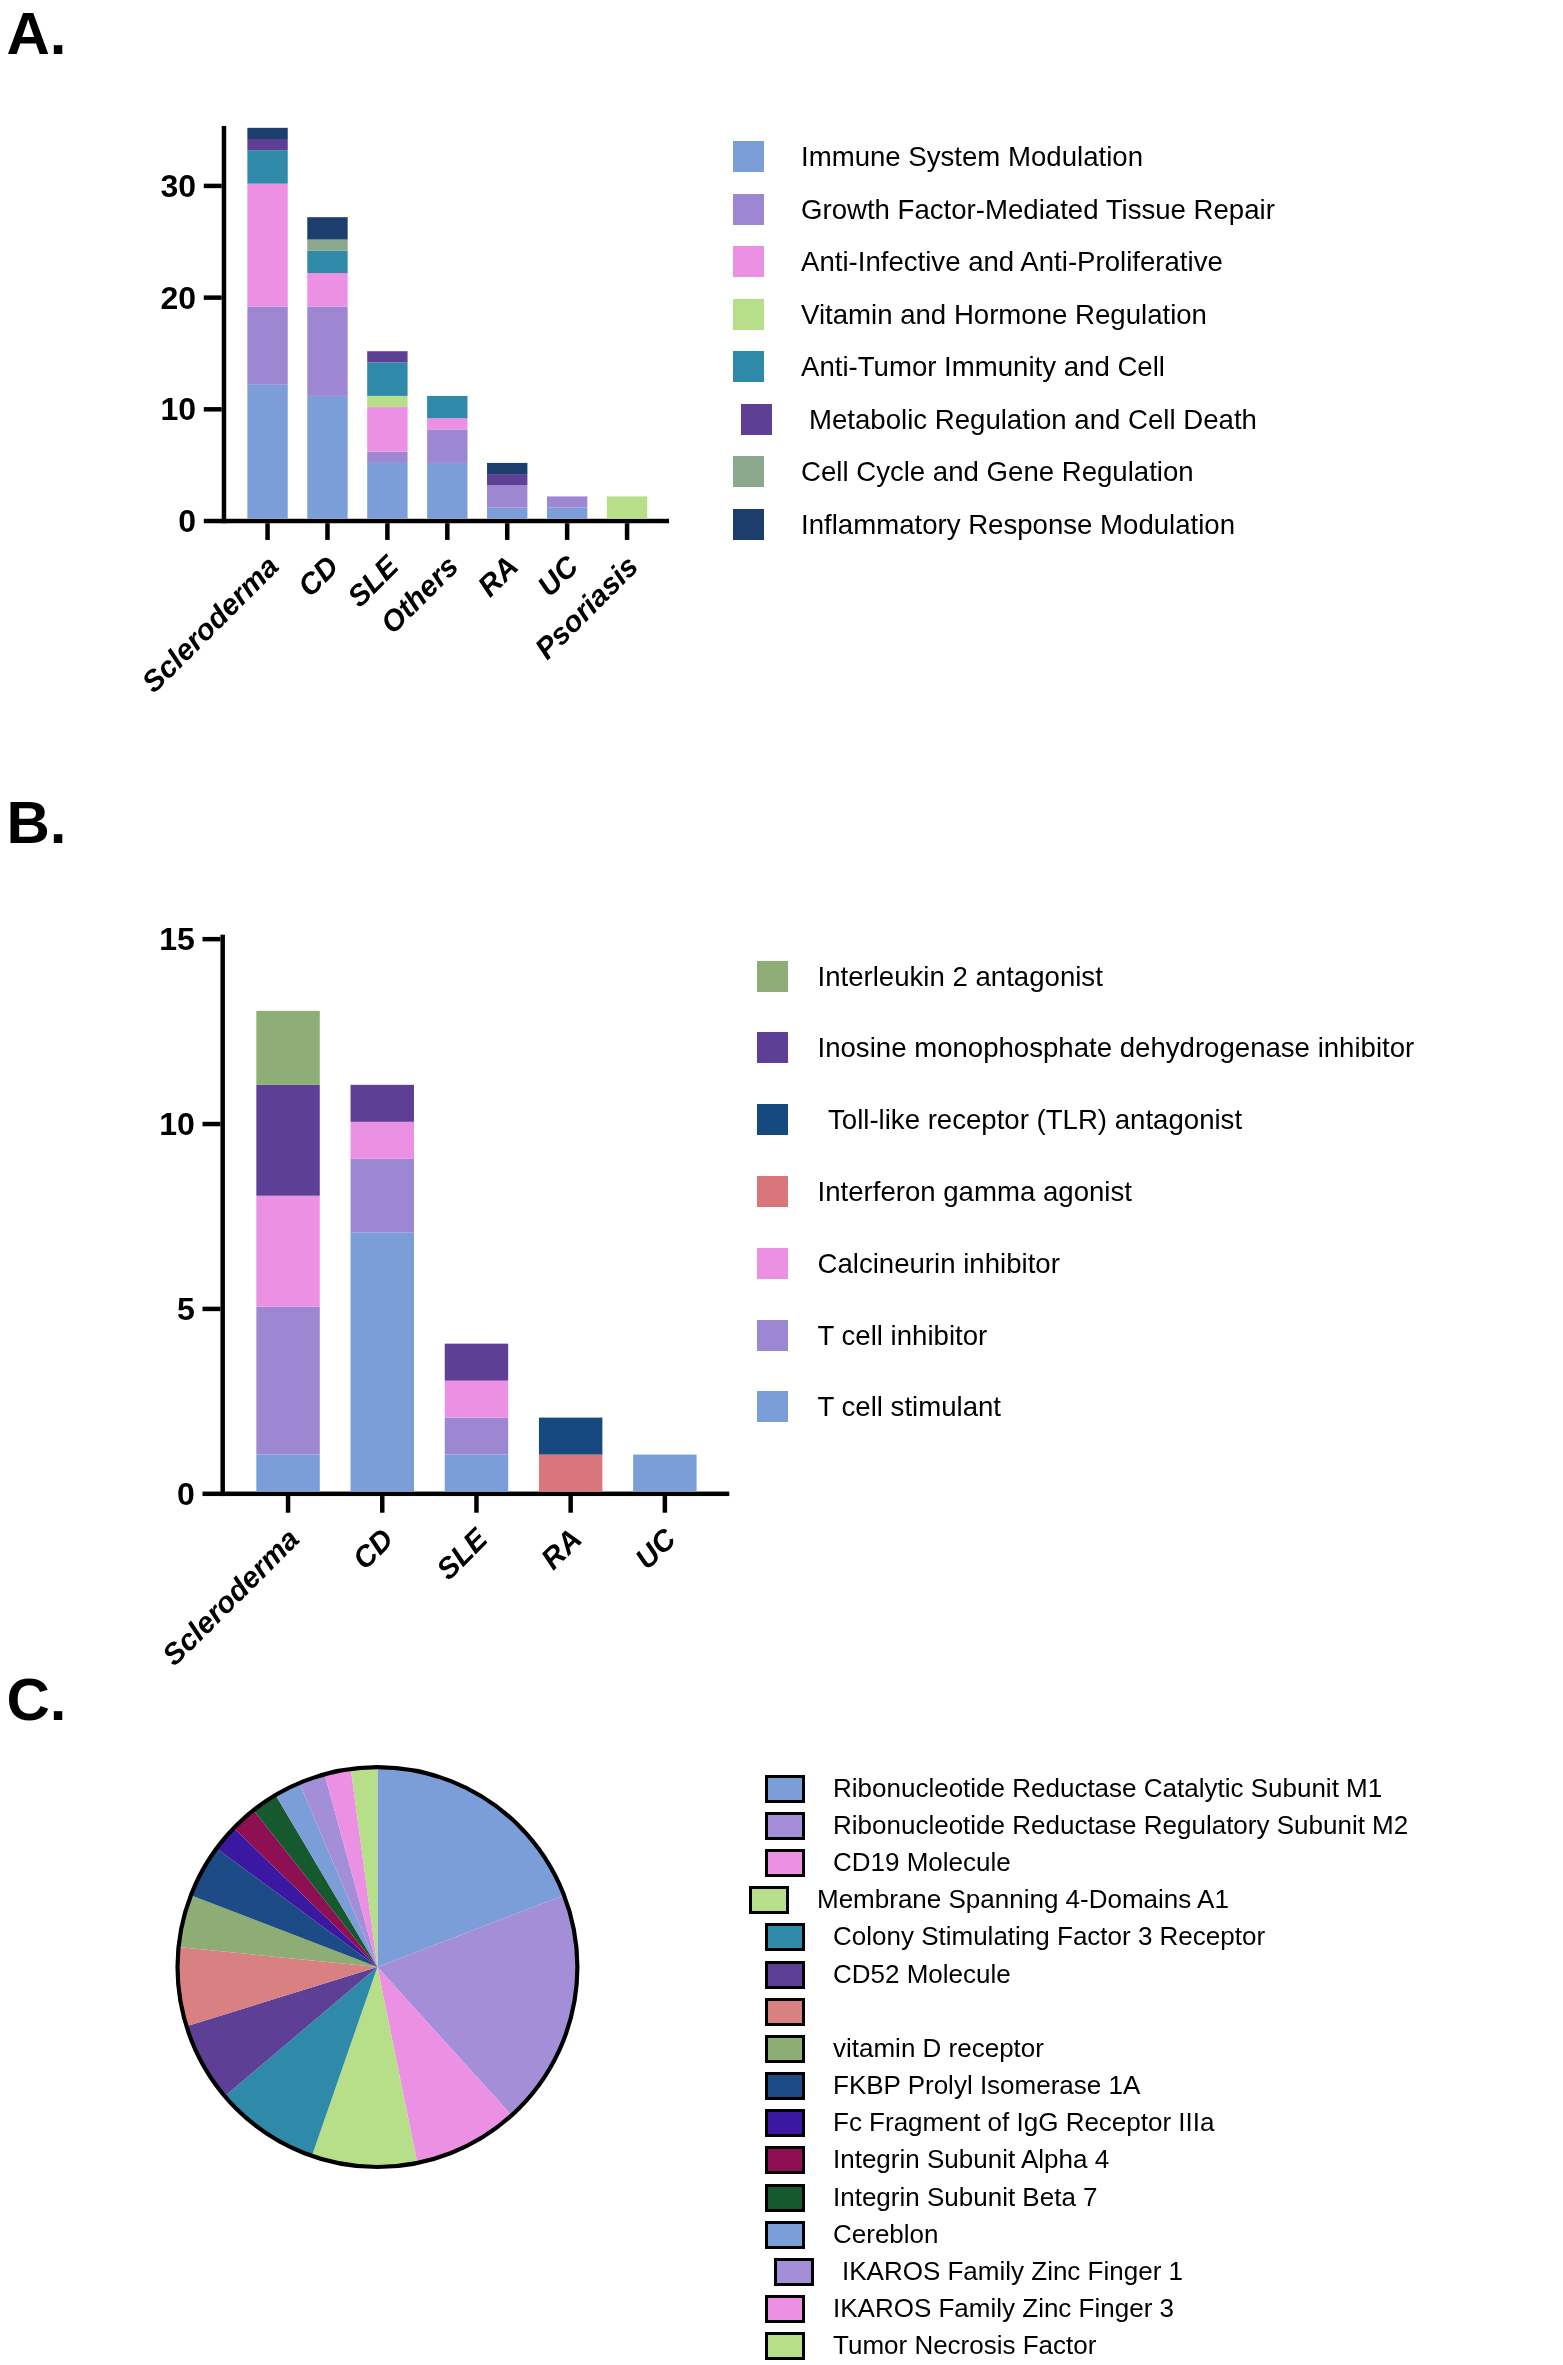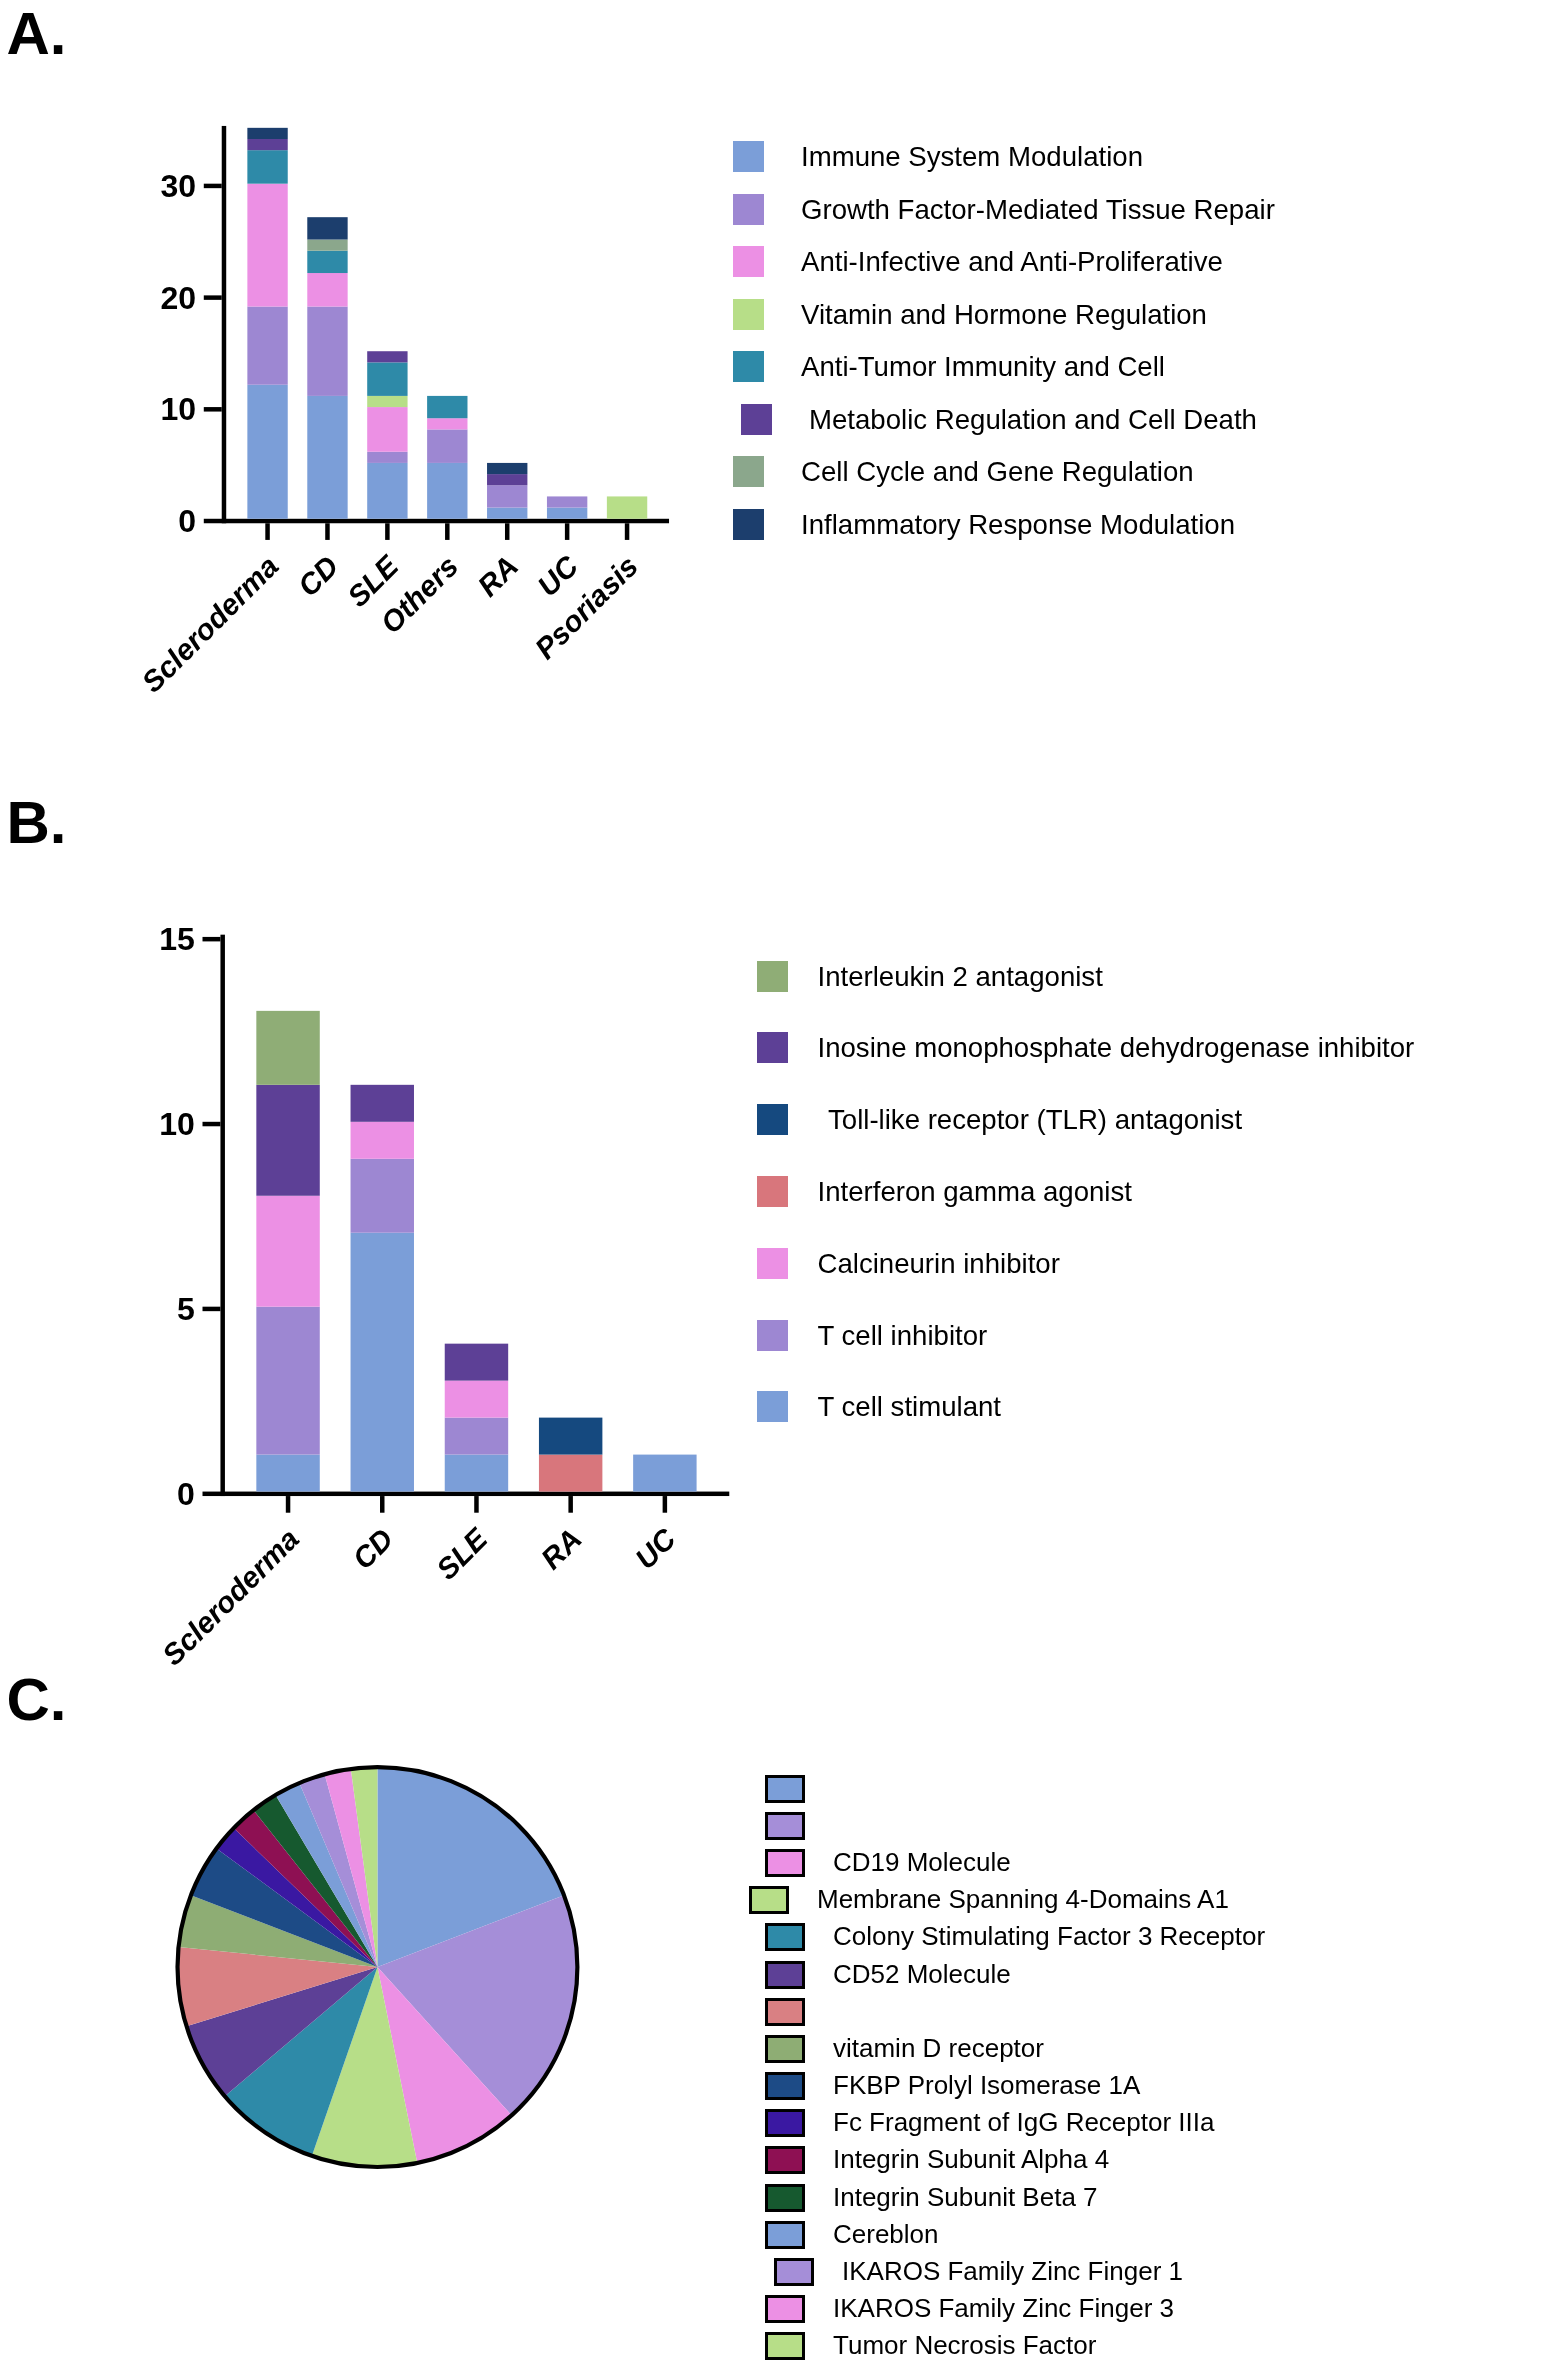--- a/index.html
+++ b/index.html
@@ -189,23 +189,25 @@
         <span class="legend-label" style="margin-left: 29.5px; font-size: 27.6px;">T cell inhibitor</span>
       </div>
       <div class="legend-row" style="left: 757px; top: 1391px;">
         <span class="swatch" style="width: 31px; height: 31px; background: rgb(123, 158, 216);"></span>
         <span class="legend-label" style="margin-left: 29.5px; font-size: 27.6px;">T cell stimulant</span>
       </div>
     </div>
   <div id="legendC">
       <div class="legend-row" style="left: 765px; top: 1773px;">
         <span class="swatch" style="width: 40px; height: 28px; background: rgb(123, 158, 216); border: 3.2px solid rgb(0, 0, 0); box-sizing: border-box;"></span>
+        <span class="legend-label" style="margin-left: 28px; font-size: 26px;">Ribonucleotide Reductase Catalytic Subunit M1</span>
       </div>
       <div class="legend-row" style="left: 765px; top: 1810px;">
         <span class="swatch" style="width: 40px; height: 28px; background: rgb(165, 142, 216); border: 3.2px solid rgb(0, 0, 0); box-sizing: border-box;"></span>
+        <span class="legend-label" style="margin-left: 28px; font-size: 26px;">Ribonucleotide Reductase Regulatory Subunit M2</span>
       </div>
       <div class="legend-row" style="left: 765px; top: 1847px;">
         <span class="swatch" style="width: 40px; height: 28px; background: rgb(236, 144, 228); border: 3.2px solid rgb(0, 0, 0); box-sizing: border-box;"></span>
         <span class="legend-label" style="margin-left: 28px; font-size: 26px;">CD19 Molecule</span>
       </div>
       <div class="legend-row" style="left: 749px; top: 1884px;">
         <span class="swatch" style="width: 40px; height: 28px; background: rgb(183, 222, 136); border: 3.2px solid rgb(0, 0, 0); box-sizing: border-box;"></span>
         <span class="legend-label" style="margin-left: 28px; font-size: 26px;">Membrane Spanning 4-Domains A1</span>
       </div>
       <div class="legend-row" style="left: 765px; top: 1921px;">

